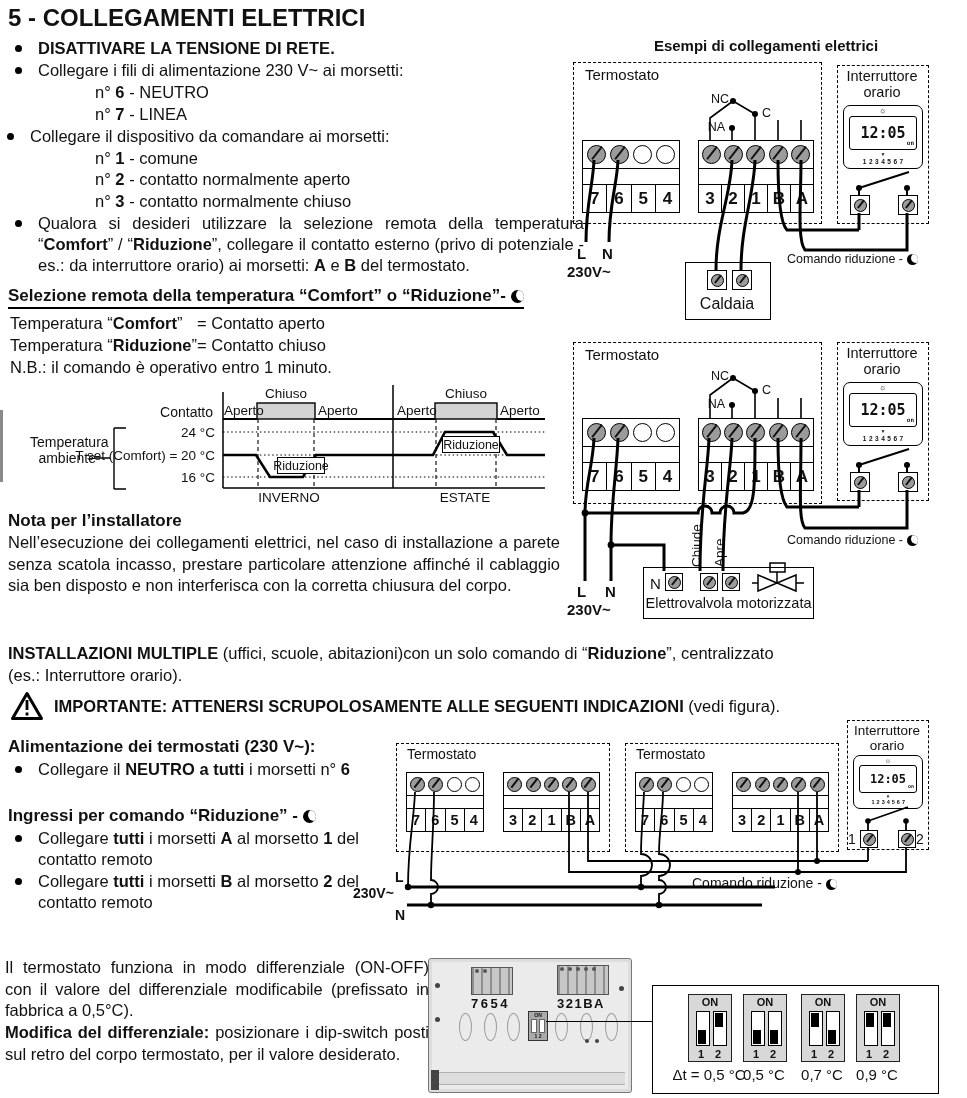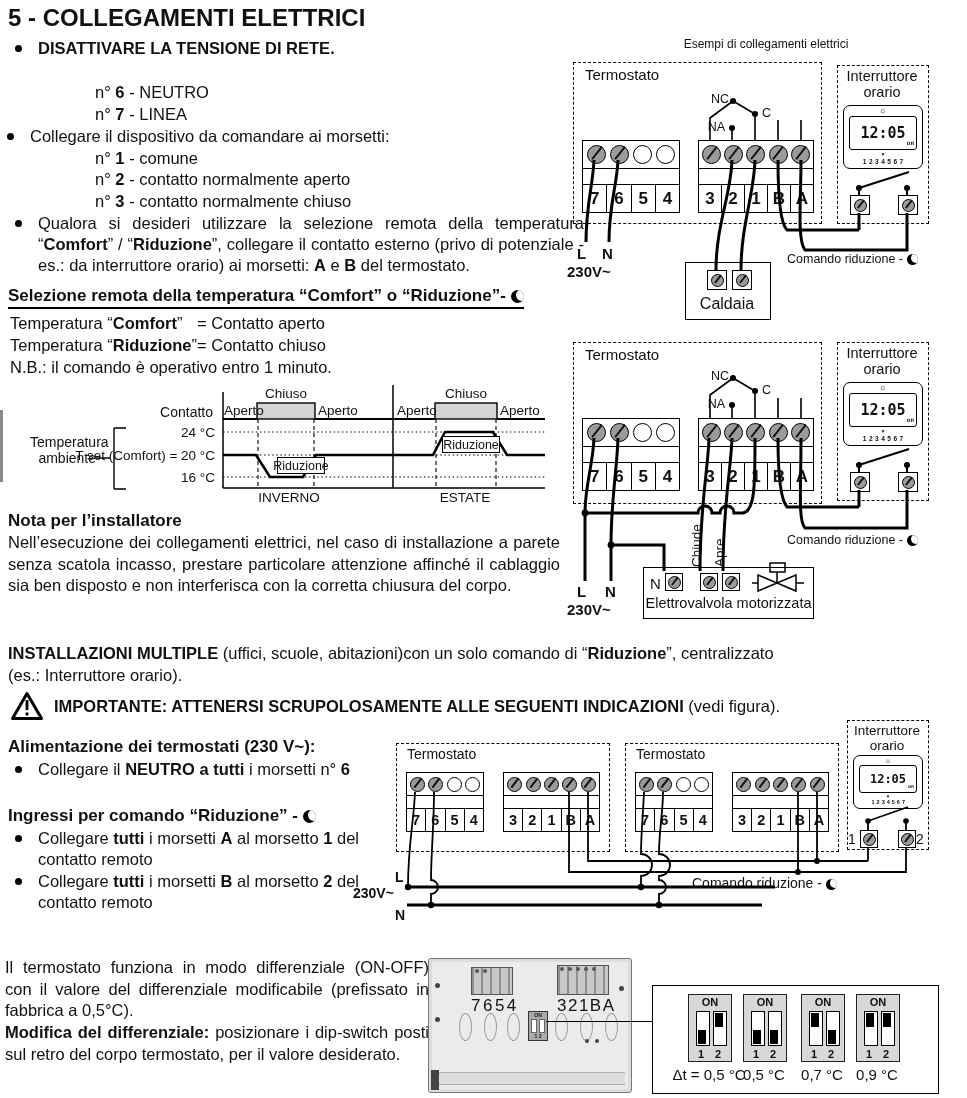--- a/index.html
+++ b/index.html
@@ -66,38 +66,41 @@
   .chan[data-state="off"]::after{bottom:1px}
   .dipnum{position:absolute;bottom:1px;font-size:11px;font-weight:bold}
   .diplabel{position:absolute;font-size:15px;text-align:center;white-space:nowrap}
   
   #photo{position:absolute;left:428px;top:958px;width:202px;height:133px;background:#ebebeb;
          border:1.5px solid #777;border-radius:3px;box-shadow:inset 0 0 0 3px #ddd}
   .pblock{position:absolute;background:#c7c7c7;border:1px solid #555;
           background-image:repeating-linear-gradient(90deg,#8f8f8f 0 2px,transparent 2px 9px)}
   .pdots{position:absolute;display:flex;gap:4px}
   .pdots i{width:4px;height:4px;border-radius:50%;background:#555}
-  .plabel{position:absolute;font-size:17px;font-weight:normal;letter-spacing:2.5px;color:#111}
+  .plabel{position:absolute;font-size:13px;font-weight:bold;letter-spacing:2.5px;color:#111}
   .slot{position:absolute;width:11px;height:26px;border:1.5px solid #9a9a9a;border-radius:50%}
   .pscrew{position:absolute;width:5px;height:5px;border-radius:50%;background:#444}
   #pdip{position:absolute;left:99px;top:52px;width:18px;height:28px;background:#aaa;border:1px solid #333;
         font-size:5px;font-weight:bold;text-align:center;line-height:6px}
   #pdip .bars{display:flex;justify-content:space-evenly;margin-top:1px}
   #pdip .bars i{width:4px;height:12px;background:#fff;border:0.5px solid #666}
 </style>
 </head>
 <body>
 
 <div id="page">
 
   <div class="abs" style="left:8px;top:4px;font-size:24px;font-weight:bold">5 - COLLEGAMENTI ELETTRICI</div>
 
   <div class="blt t16" style="left:12px;top:38px;width:548px">
     <span class="dot"></span>
     <span><b>DISATTIVARE LA TENSIONE DI RETE.</b></span></div>
+  <div class="blt t16" style="left:12px;top:60px;width:548px">
+    <span class="dot"></span>
+    <span>Collegare i fili di alimentazione 230 V~  ai morsetti:</span></div>
   <div class="sub t16" style="top:82px">n° <b>6</b> - NEUTRO</div>
   <div class="sub t16" style="top:104px">n° <b>7</b> - LINEA</div>
   <div class="blt t16" style="left:4px;top:126px;width:548px">
     <span class="dot"></span>
     <span>Collegare il dispositivo da comandare ai morsetti:</span></div>
   <div class="sub t16" style="top:148px">n° <b>1</b> - comune</div>
   <div class="sub t16" style="top:169px">n° <b>2</b> - contatto normalmente aperto</div>
   <div class="sub t16" style="top:191px">n° <b>3</b> - contatto normalmente chiuso</div>
   <div class="blt t16 just" style="left:12px;top:213px;width:546px">
     <span class="dot"></span>
@@ -175,21 +178,21 @@
     <span>Collegare il <b>NEUTRO a tutti</b> i morsetti n° <b>6</b></span></div>
 
   <div class="abs h17" style="left:8px;top:806px"><b>Ingressi per comando “Riduzione” - </b><span class="moon"></span></div>
   <div class="blt t16" style="left:12px;top:828px;width:352px">
     <span class="dot"></span>
     <span>Collegare <b>tutti</b> i morsetti <b>A</b> al morsetto <b>1</b> del contatto remoto</span></div>
   <div class="blt t16" style="left:12px;top:871px;width:352px">
     <span class="dot"></span>
     <span>Collegare <b>tutti</b> i morsetti <b>B</b> al morsetto <b>2</b> del contatto remoto</span></div>
 
-  <div class="abs" style="left:565px;top:37px;width:402px;text-align:center;font-size:12px;font-weight:normal">Esempi di collegamenti elettrici</div>
+  <div class="abs" style="left:565px;top:37px;width:402px;text-align:center;font-size:15px;font-weight:bold">Esempi di collegamenti elettrici</div>
 
   <div class="abs" style="left:565px;top:40px;width:402px;height:295px">
     <div class="dash" style="left:8px;top:22px;width:247px;height:160px"></div>
     <div class="dlabel" style="left:20px;top:26px">Termostato</div>
     <div class="tblock" style="left:17px;top:100px;width:96px">
       <div class="tb-screws">
         <span class="screw f"></span>
         <span class="screw f"></span>
         <span class="screw"></span>
         <span class="screw"></span>

